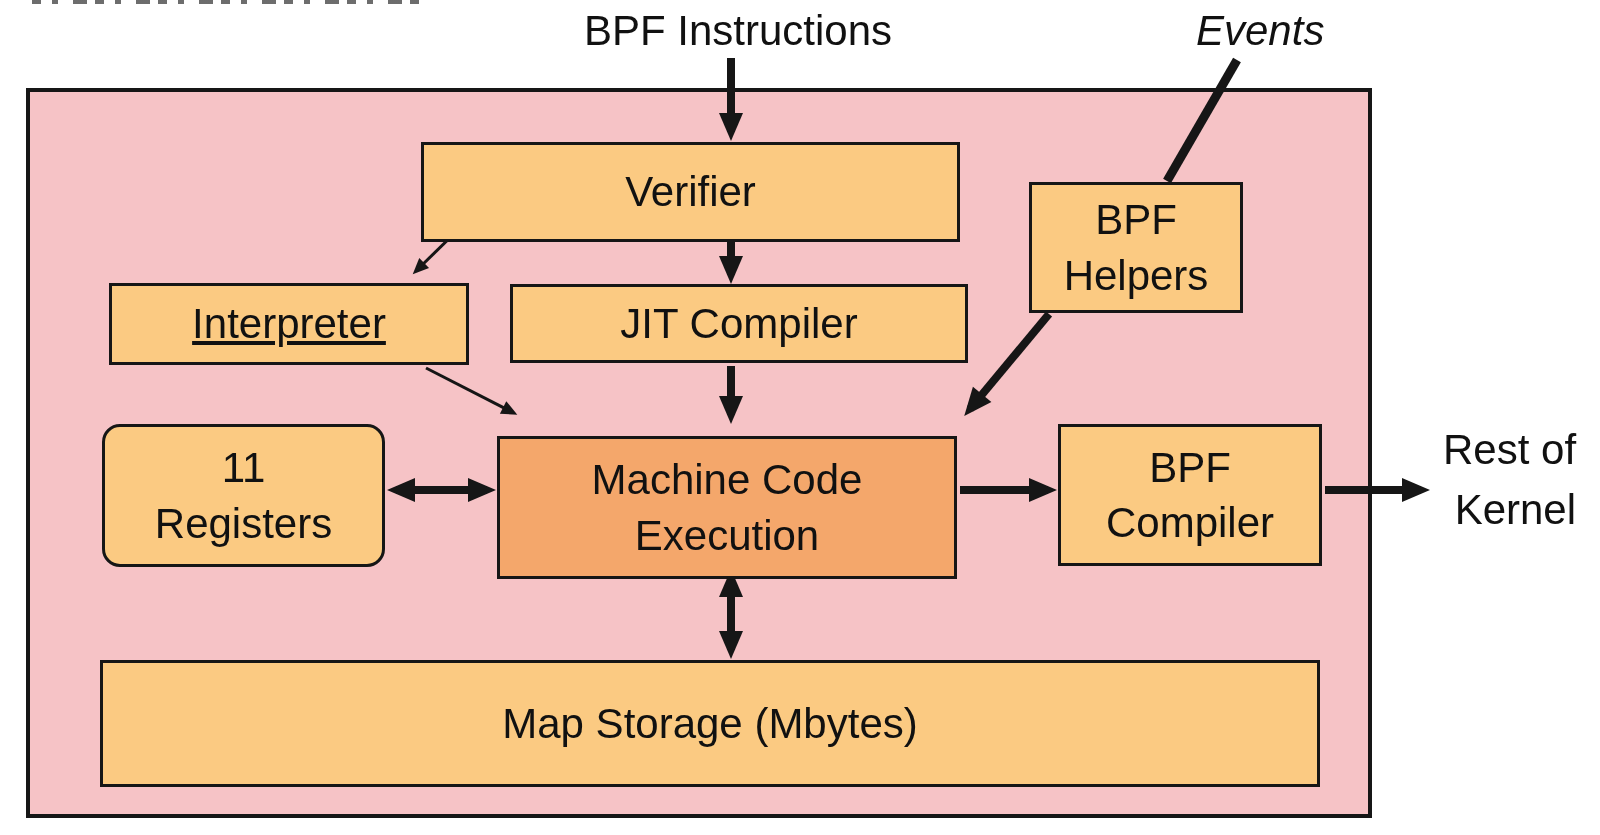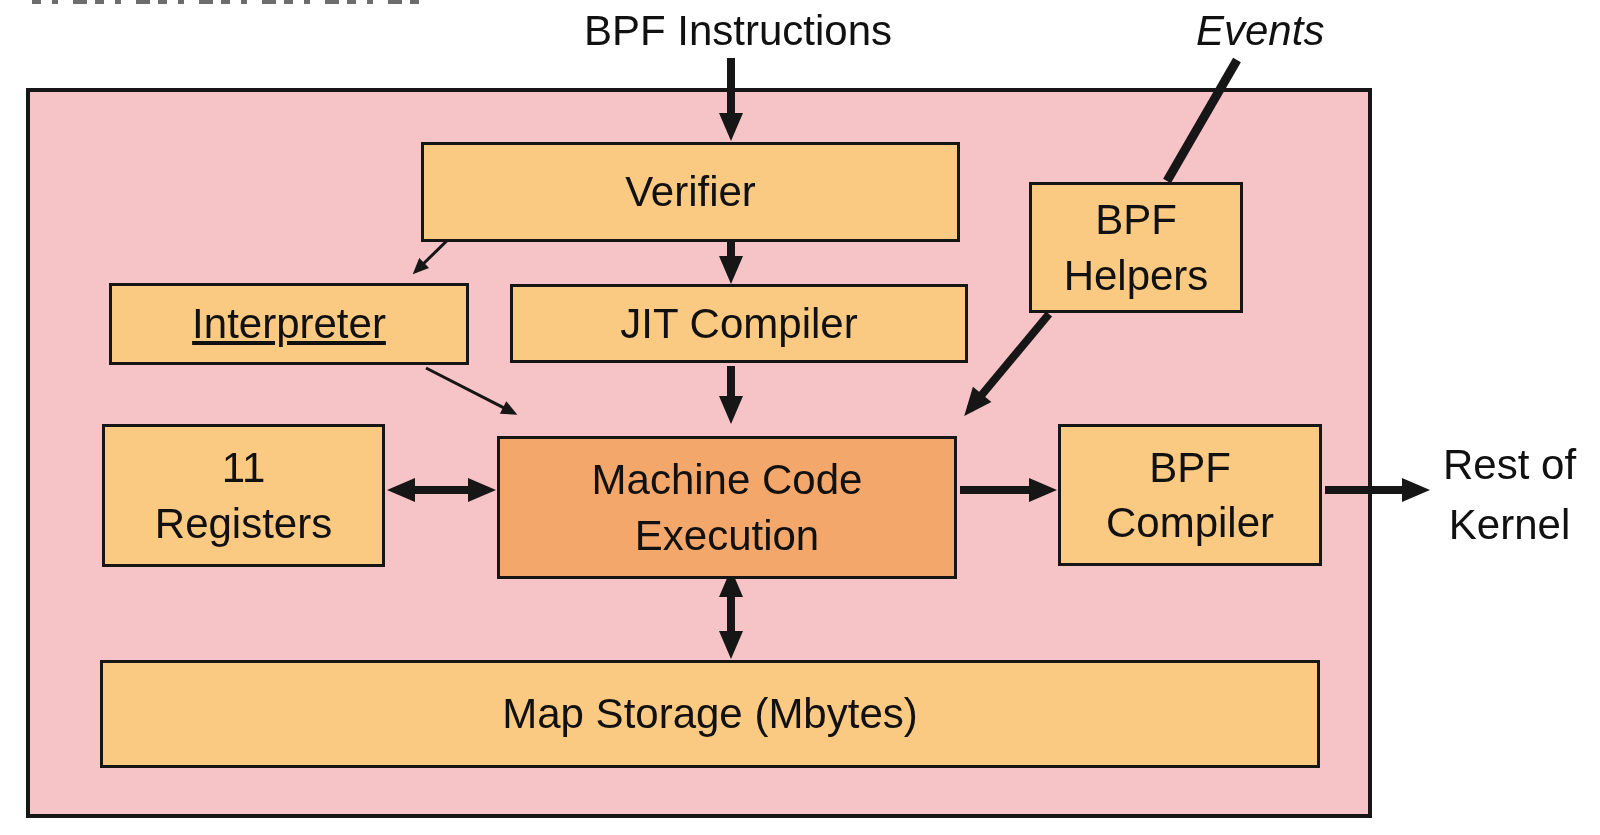--- a/index.html
+++ b/index.html
@@ -41,31 +41,31 @@
     box-sizing:border-box;
     display:flex;flex-direction:column;align-items:center;justify-content:center;
     font-size:42px;line-height:1.32;text-align:center;color:var(--text);
     white-space:nowrap;
   }
   .node.highlight{background:var(--highlight-fill);}
   .n-verifier   {left:421px; top:142px; width:539px; height:100px;}
   .n-interpreter{left:109px; top:283px; width:360px; height:82px;text-decoration:underline;}
   .n-jit        {left:502px; top:284px; width:458px; height:79px;margin-left:8px;}
   .n-context    {left:1029px;top:182px; width:214px; height:131px;}
-  .n-registers  {left:102px; top:424px; width:283px; height:143px;}
+  .n-registers  {left:102px; top:424px; width:283px; height:143px;border-radius:18px;}
   .n-mce        {left:497px; top:436px; width:460px; height:143px;}
   .n-helpers    {left:1058px;top:424px; width:264px; height:142px;}
-  .n-map        {left:100px; top:660px; width:1220px;height:108px;}
+  .n-map        {left:100px; top:660px; width:1220px;height:127px;}
   .ext-label{
     position:absolute;font-size:42px;color:var(--text);line-height:1.0;
     white-space:nowrap;
   }
   .l-instructions{left:538px;top:10px;width:400px;text-align:center;}
   .l-events{left:1196px;top:10px;width:150px;text-align:left;font-style:italic;}
-  .l-rest{left:1443px;top:435px;text-align:center;line-height:1.42;}
+  .l-rest{left:1443px;top:420px;text-align:right;line-height:1.42;}
   .arrow-layer{position:absolute;left:0;top:0;width:1600px;height:835px;pointer-events:none;}
   .arrow{stroke:var(--line);fill:none;}
   .arrow.thick{stroke-width:8px;}
   .arrow.xthick{stroke-width:9px;}
   .arrow.thin{stroke-width:3px;}
   .arrow-layer marker path{fill:var(--line);stroke:none;}
 </style>
 </head>
 <body>
 

